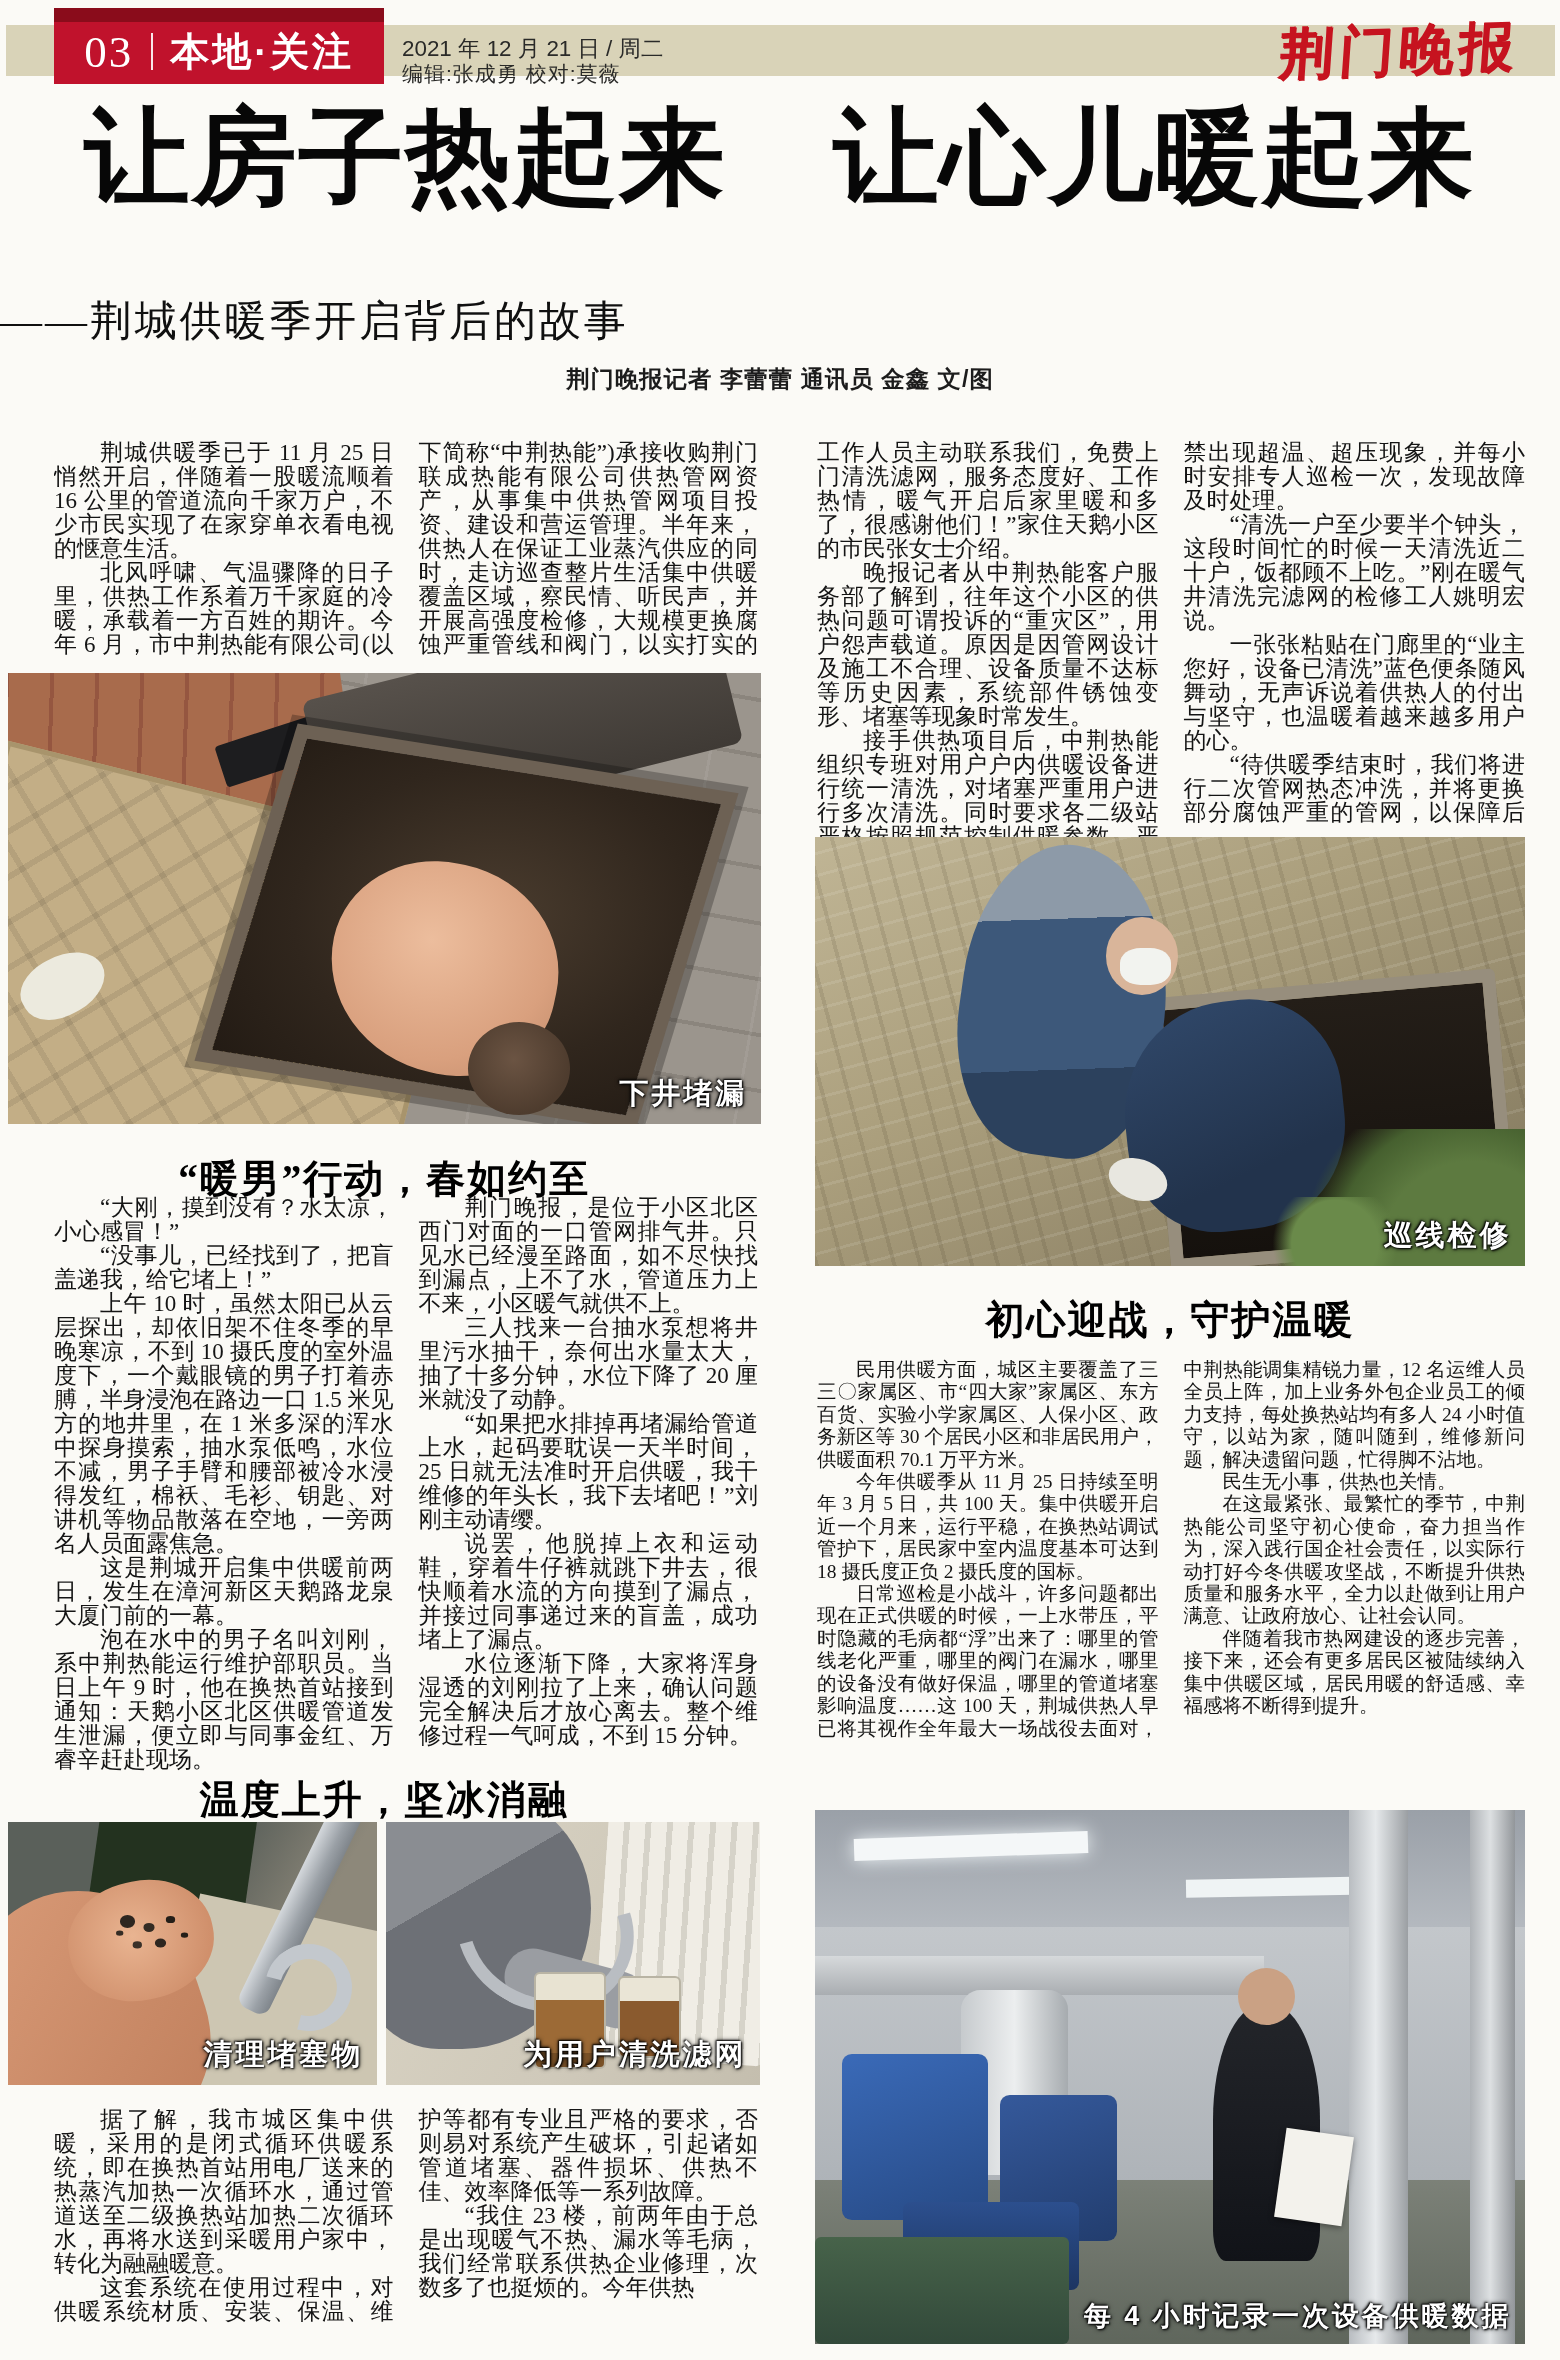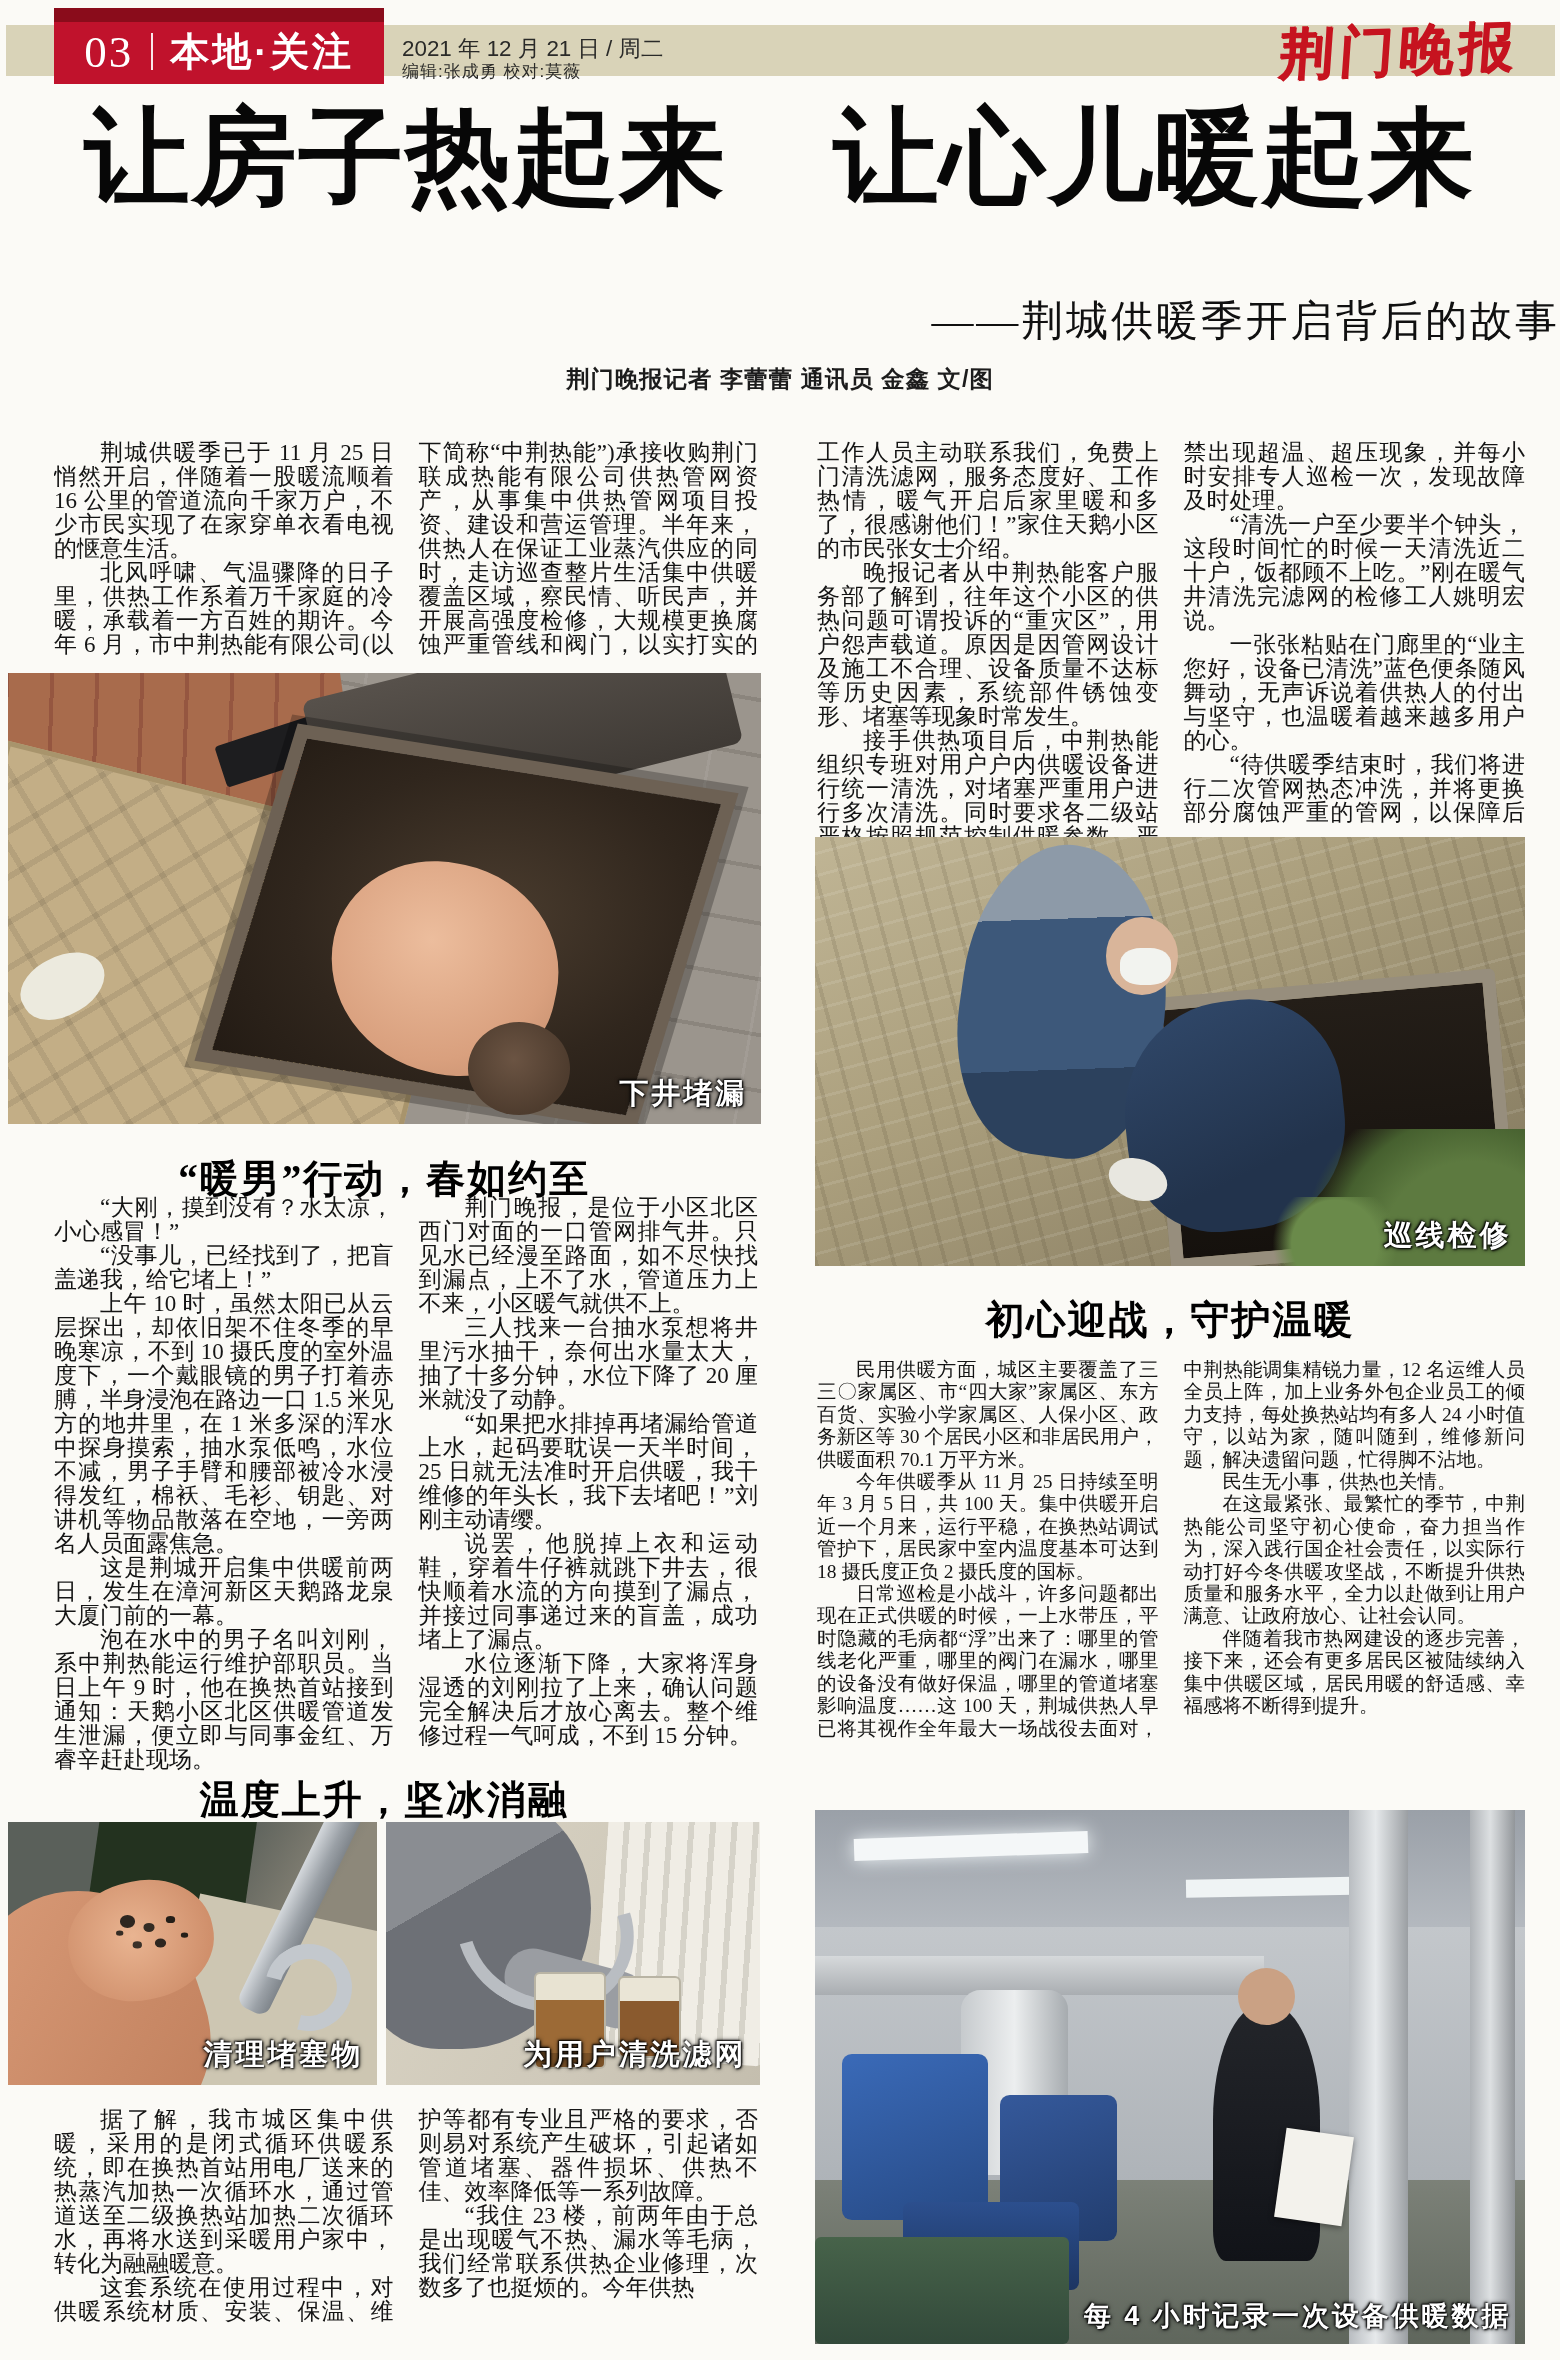--- a/index.html
+++ b/index.html
@@ -8,29 +8,29 @@
 
   
   .header-bar{position:absolute;left:5.9px;top:25px;width:1549px;height:51px;background:#d9d3b8;}
   .badge{position:absolute;left:54px;top:7.8px;width:330px;height:76px;box-sizing:border-box;
          background:linear-gradient(180deg,#8a0c1b 0 13.7px,#c0122c 13.7px);
          display:flex;align-items:center;justify-content:center;gap:17.6px;padding-top:11.7px;}
   .badge-no{font-family:"Liberation Serif",serif;font-size:45px;color:#fff;letter-spacing:2px;}
   .badge-div{width:2px;height:37px;background:#fff;opacity:.9;}
   .badge-sec{font-family:"Liberation Sans",sans-serif;font-weight:700;font-size:39px;color:#fff;letter-spacing:2.9px;}
   .hdate{position:absolute;left:402px;top:33px;font-family:"Liberation Sans",sans-serif;font-size:22.4px;color:#2a2a28;}
-  .heditors{position:absolute;left:402px;top:60px;font-family:"Liberation Sans",sans-serif;font-size:17px;color:#2a2a28;letter-spacing:1px;text-align:center;}
+  .heditors{position:absolute;left:402px;top:60px;font-family:"Liberation Sans",sans-serif;font-size:21px;color:#2a2a28;letter-spacing:1px;text-align:center;}
   .paper{position:absolute;right:41px;top:13.7px;font-family:"DejaVu Serif",serif;font-weight:700;font-size:55px;
          color:#c6131f;letter-spacing:4.9px;transform:rotate(-2deg) skewX(-6deg);text-shadow:1px 1px 0 #c6131f;}
 
   
   .headline{position:absolute;left:0;top:86px;width:1560px;margin:0;text-align:center;
             font-family:"Liberation Sans",sans-serif;font-weight:900;font-size:105px;line-height:1.35;
             color:#070707;letter-spacing:2px;}
-  .subhead{position:absolute;left:0;top:293px;width:1560px;text-align:right;
+  .subhead{position:absolute;left:0;top:293px;width:1560px;text-align:left;
            font-size:42px;color:#101010;letter-spacing:2.9px;}
   .byline{position:absolute;left:0;top:363px;width:1560px;text-align:center;
           font-family:"Liberation Sans",sans-serif;font-weight:700;font-size:23.4px;color:#1c1c1c;letter-spacing:1px;}
 
   
   .cols{position:absolute;column-count:2;column-gap:25px;text-align:justify;overflow:hidden;
         font-size:23px;line-height:24px;color:#141414;}
   .cols p{margin:0;text-indent:2em;}
   .cols p.flush{text-indent:0;}
   .tight{font-size:19.5px;line-height:22.4px;}

